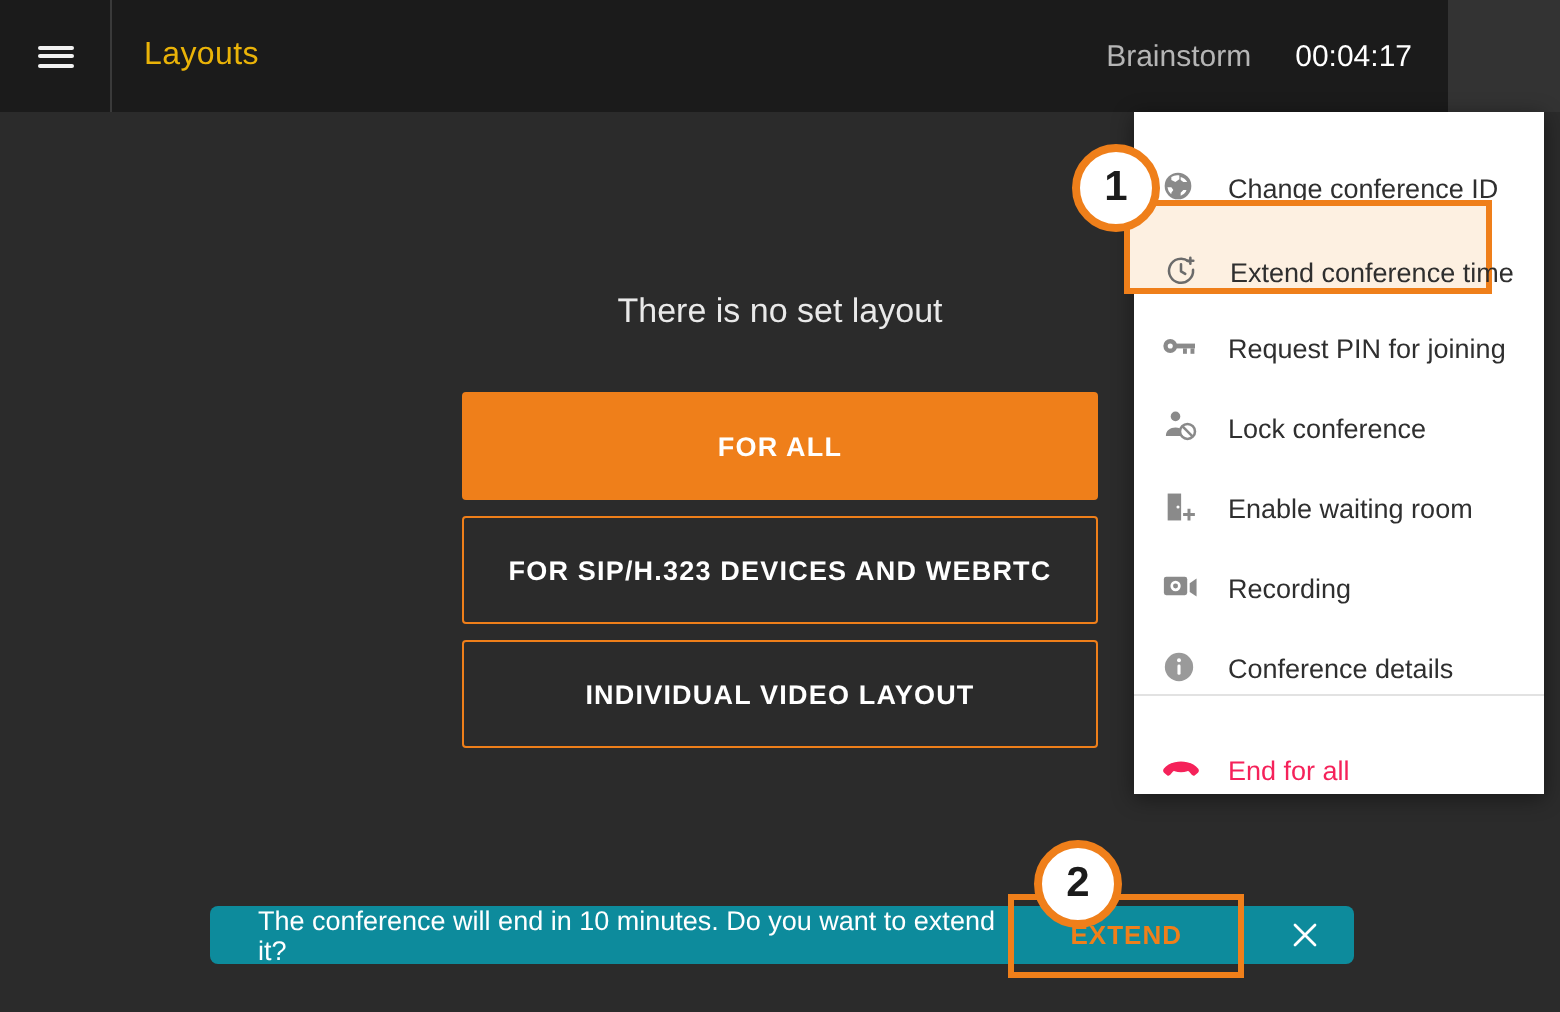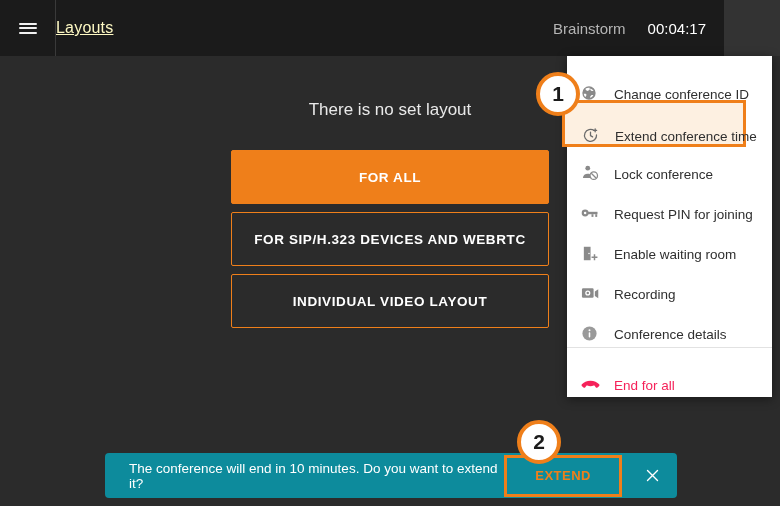--- a/index.html
+++ b/index.html
@@ -15,39 +15,39 @@
   .topbar {
     position: absolute; left: 0; top: 0; width: 780px; height: 56px;
     background: #1b1b1b; display: flex; align-items: center;
   }
   .hamburger-btn {
     width: 56px; height: 56px; display: flex; align-items: center; justify-content: center;
     border-right: 1px solid #3a3a3a; cursor: pointer;
   }
   .hamburger-btn .bar { display: block; width: 18px; height: 2px; background: #f1f1f1; margin: 2.5px 0; border-radius: 1px; }
   .app-title {
-    color: #fef9c3; font-size: 16px; letter-spacing: .2px; text-decoration: underline;
+    margin-left: 16px; color: #eab308; font-size: 16px; letter-spacing: .2px;
   }
   .topbar-spacer { flex: 1 1 auto; }
   .conf-name { color: #b5b5b5; font-size: 15px; margin-right: 22px; }
   .conf-timer { color: #ffffff; font-size: 15px; margin-right: 18px; }
   .kebab-btn {
     width: 56px; height: 56px; background: #333333;
     display: flex; flex-direction: column; align-items: center; justify-content: center;
     cursor: pointer;
   }
   .kebab-btn .dot { width: 4px; height: 4px; border-radius: 50%; background: #ffffff; margin: 2px 0; }
 
   
   .content {
     position: absolute; left: 0; top: 56px; width: 780px; height: 450px;
     display: flex; flex-direction: column; align-items: center;
   }
   .no-layout-title {
-    margin-top: 44px; color: #e9e9e9; font-size: 17px; font-weight: 400; text-align: right;
+    margin-top: 90px; color: #e9e9e9; font-size: 17px; font-weight: 400; text-align: right;
   }
   .select-layout-sub {
     margin-top: 54px; color: #b0b0b0; font-size: 14px;
   }
   .btn-stack { margin-top: 30px; width: 318px; display: flex; flex-direction: column; gap: 8px; }
   .layout-btn {
     height: 54px; display: flex; align-items: center; justify-content: center;
     font-size: 13.5px; font-weight: 700; letter-spacing: .6px; cursor: pointer;
     border-radius: 2px; color: #ffffff;
   }
@@ -82,21 +82,21 @@
     position: absolute; width: 44px; height: 44px; border-radius: 50%;
     background: #ffffff; border: 4px solid #ef7f1a;
     display: flex; align-items: center; justify-content: center;
     font-size: 21px; font-weight: 700; color: #1b1b1b; z-index: 40;
   }
   .badge-1 { left: 536px; top: 72px; }
   .badge-2 { left: 517px; top: 420px; }
 
   
   .toast {
-    position: absolute; left: 105px; top: 453px; width: 572px; height: 45px;
+    position: absolute; left: 105px; top: 453px; width: 572px; height: 29px;
     background: #0d8b9c; border-radius: 4px;
     display: flex; align-items: center; z-index: 15;
   }
   .toast-msg { color: #ffffff; font-size: 13.5px; margin-left: 24px; flex: 1 1 auto; }
   .toast-action {
     color: #ef7f1a; font-size: 13px; font-weight: 700; letter-spacing: .5px;
     padding: 0 28px; cursor: pointer;
     border: 3px solid #ef7f1a; height: 42px; display: flex; align-items: center;
     margin-right: 14px;
   }
@@ -157,41 +157,41 @@
           <path d="M12 7.2v5l3 1.8" stroke-linecap="round" stroke-linejoin="round"></path>
           <path d="M18.6 2.6v4.2M16.5 4.7h4.2" stroke-linecap="round"></path>
         </svg>
       </span>
       <span>Extend conference time</span>
     </div>
     <div class="menu-item" style="visibility:hidden"></div>
 
     <div class="menu-item">
       <span class="mi-icon">
-        <svg width="18" height="18" viewBox="0 0 24 24" fill="#8a8a8a">
-          <circle cx="9" cy="5.6" r="3.2"></circle>
-          <path d="M2.6 18.6c0-3.6 2.9-5.6 6.4-5.6 1 0 2 .17 2.9.5a6 6 0 0 0 2.2 5.1H2.6z"></path>
-          <circle cx="17" cy="15.6" r="5" fill="none" stroke="#8a8a8a" stroke-width="1.7"></circle>
-          <path d="M13.7 12.3l6.6 6.6" stroke="#8a8a8a" stroke-width="1.7"></path>
-        </svg>
-      </span>
-      <span>Lock conference</span>
-    </div>
-
-    <div class="menu-item">
-      <span class="mi-icon">
         <svg width="18" height="14" viewBox="0 0 24 18" fill="#8a8a8a">
           <circle cx="5.5" cy="9" r="4.6"></circle>
           <circle cx="5.5" cy="9" r="1.7" fill="#ffffff"></circle>
           <rect x="9" y="7.4" width="13" height="3.2"></rect>
           <rect x="14" y="10.6" width="2.6" height="3.6"></rect>
           <rect x="19" y="10.6" width="2.6" height="3.6"></rect>
         </svg>
       </span>
       <span>Request PIN for joining</span>
+    </div>
+
+    <div class="menu-item">
+      <span class="mi-icon">
+        <svg width="18" height="18" viewBox="0 0 24 24" fill="#8a8a8a">
+          <circle cx="9" cy="5.6" r="3.2"></circle>
+          <path d="M2.6 18.6c0-3.6 2.9-5.6 6.4-5.6 1 0 2 .17 2.9.5a6 6 0 0 0 2.2 5.1H2.6z"></path>
+          <circle cx="17" cy="15.6" r="5" fill="none" stroke="#8a8a8a" stroke-width="1.7"></circle>
+          <path d="M13.7 12.3l6.6 6.6" stroke="#8a8a8a" stroke-width="1.7"></path>
+        </svg>
+      </span>
+      <span>Lock conference</span>
     </div>
 
     <div class="menu-item">
       <span class="mi-icon">
         <svg width="17" height="17" viewBox="0 0 24 24" fill="#8a8a8a">
           <path d="M4 2.5h9.5v19H4z"></path>
           <circle cx="11.3" cy="12" r="1.1" fill="#ffffff"></circle>
           <path d="M18 13.2v3.1h-3.1v2.1H18v3.1h2.1v-3.1h3.1v-2.1h-3.1v-3.1z"></path>
         </svg>
       </span>

